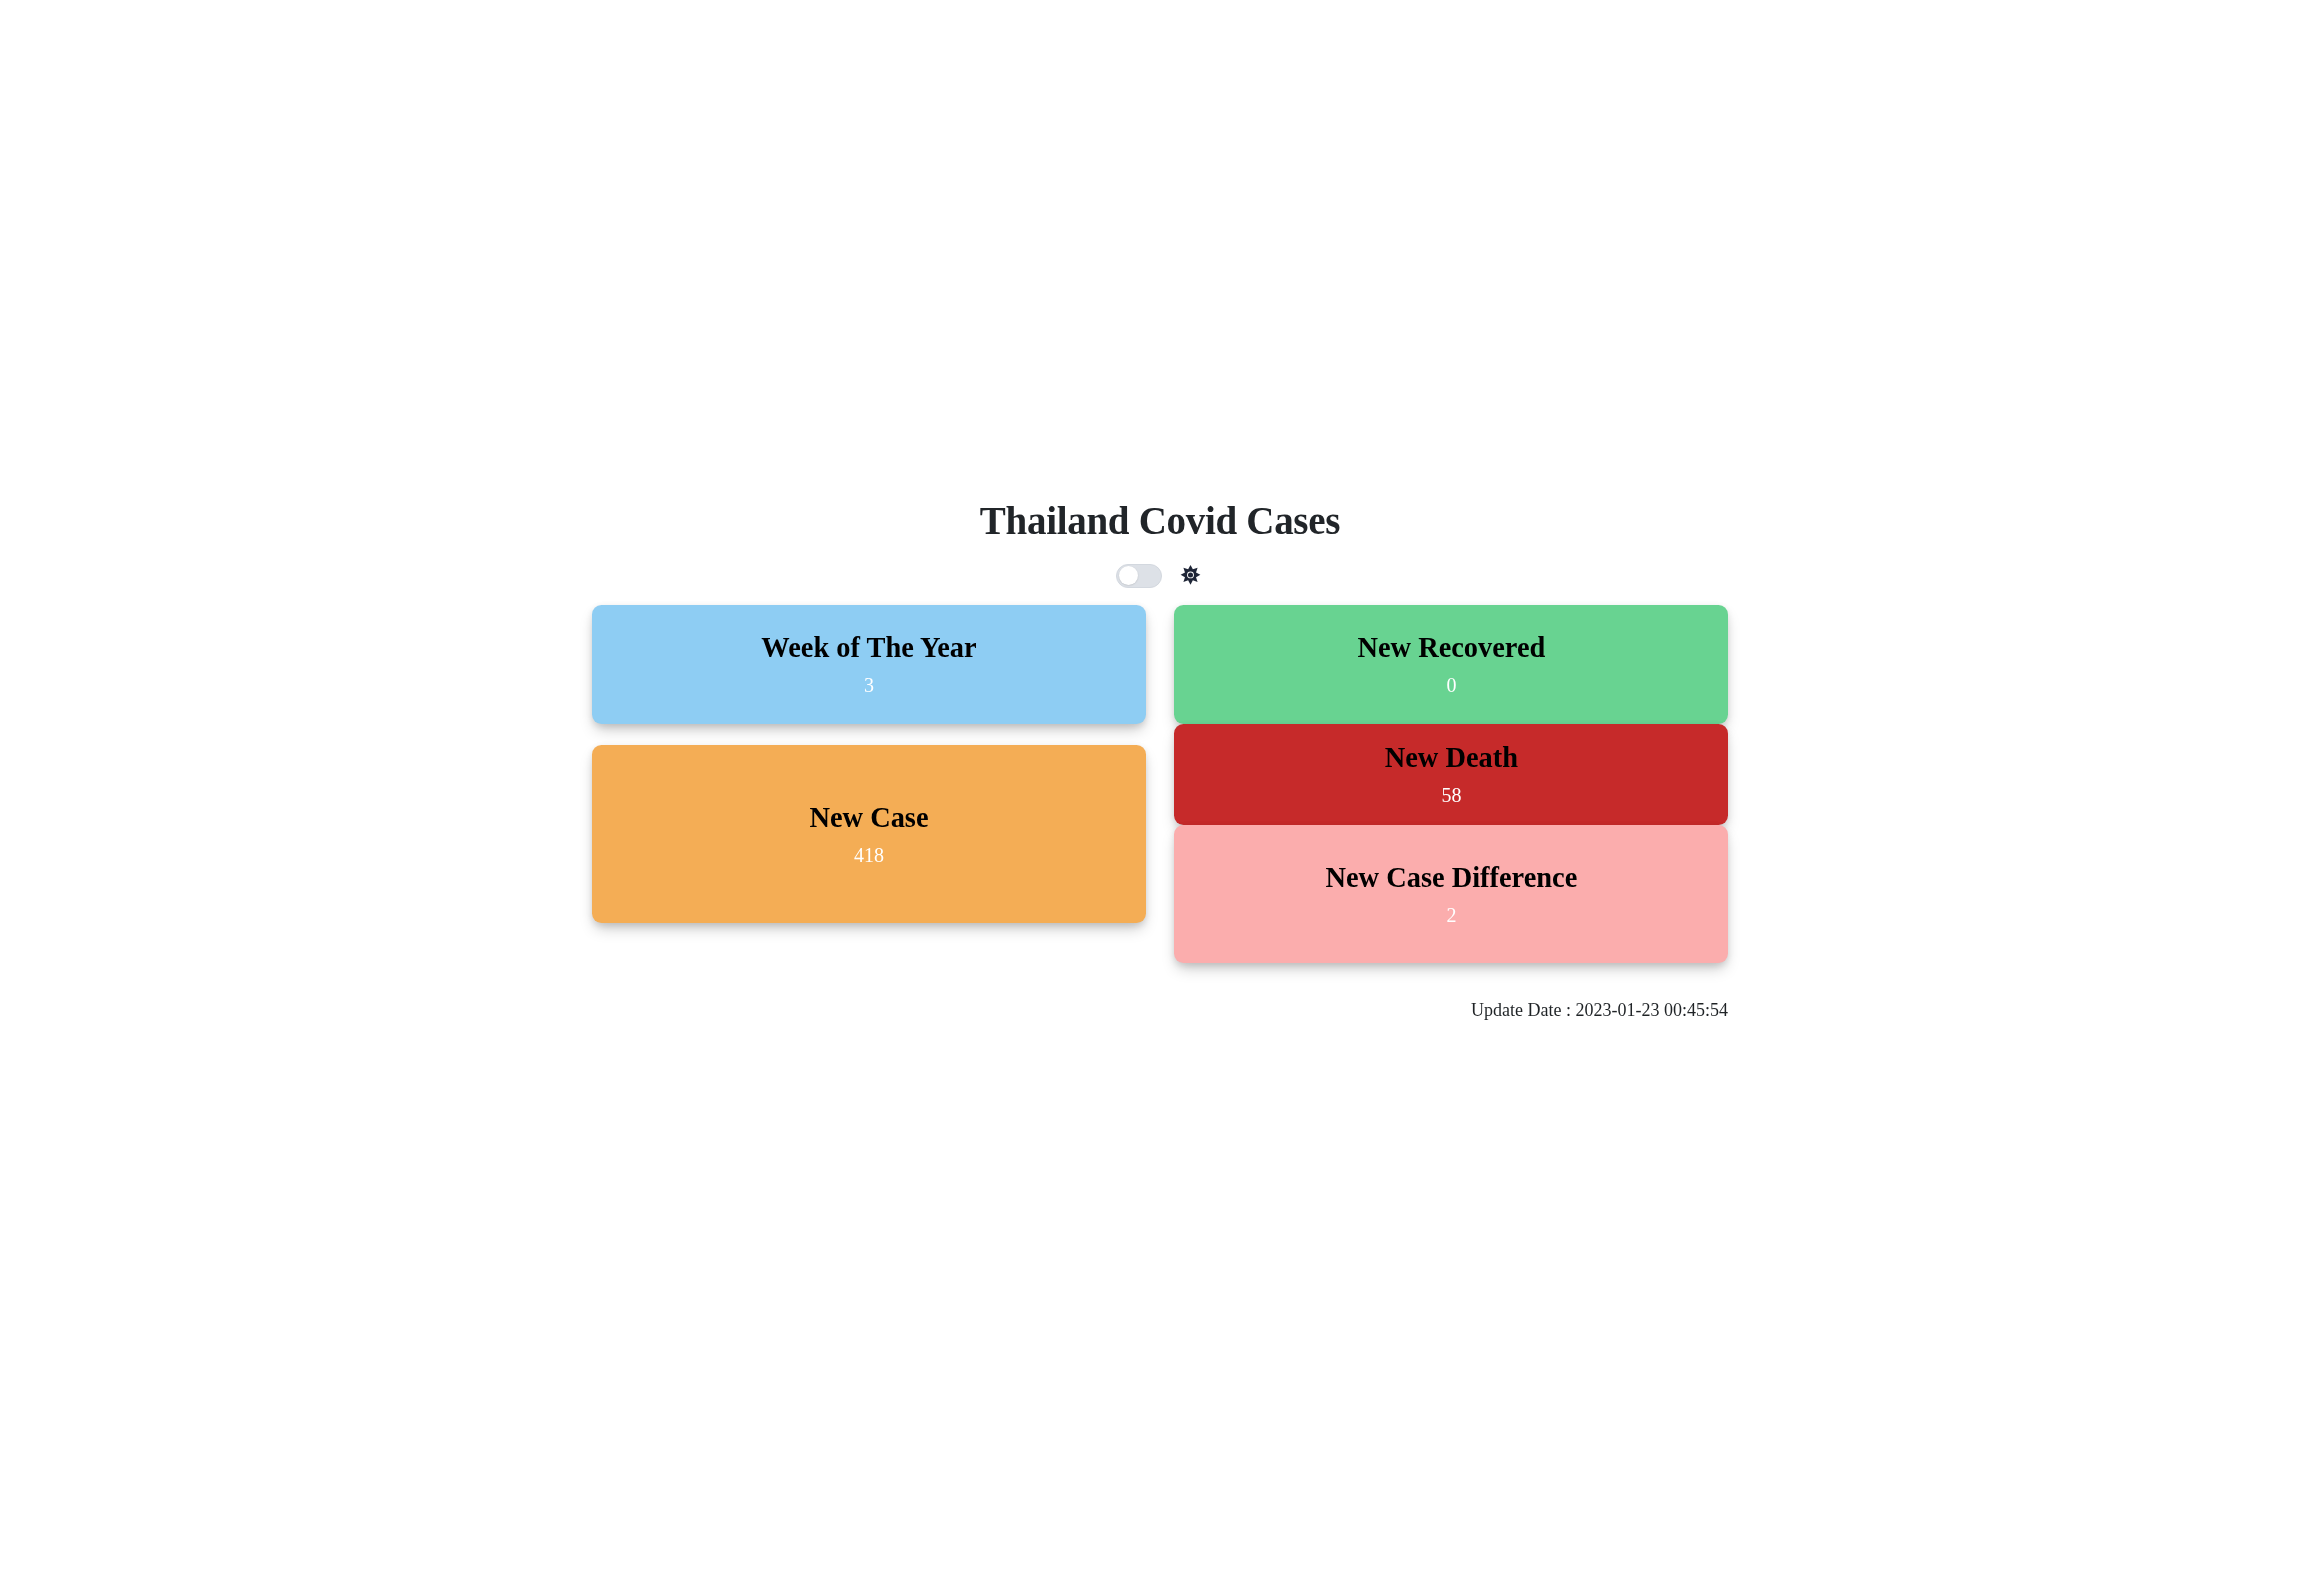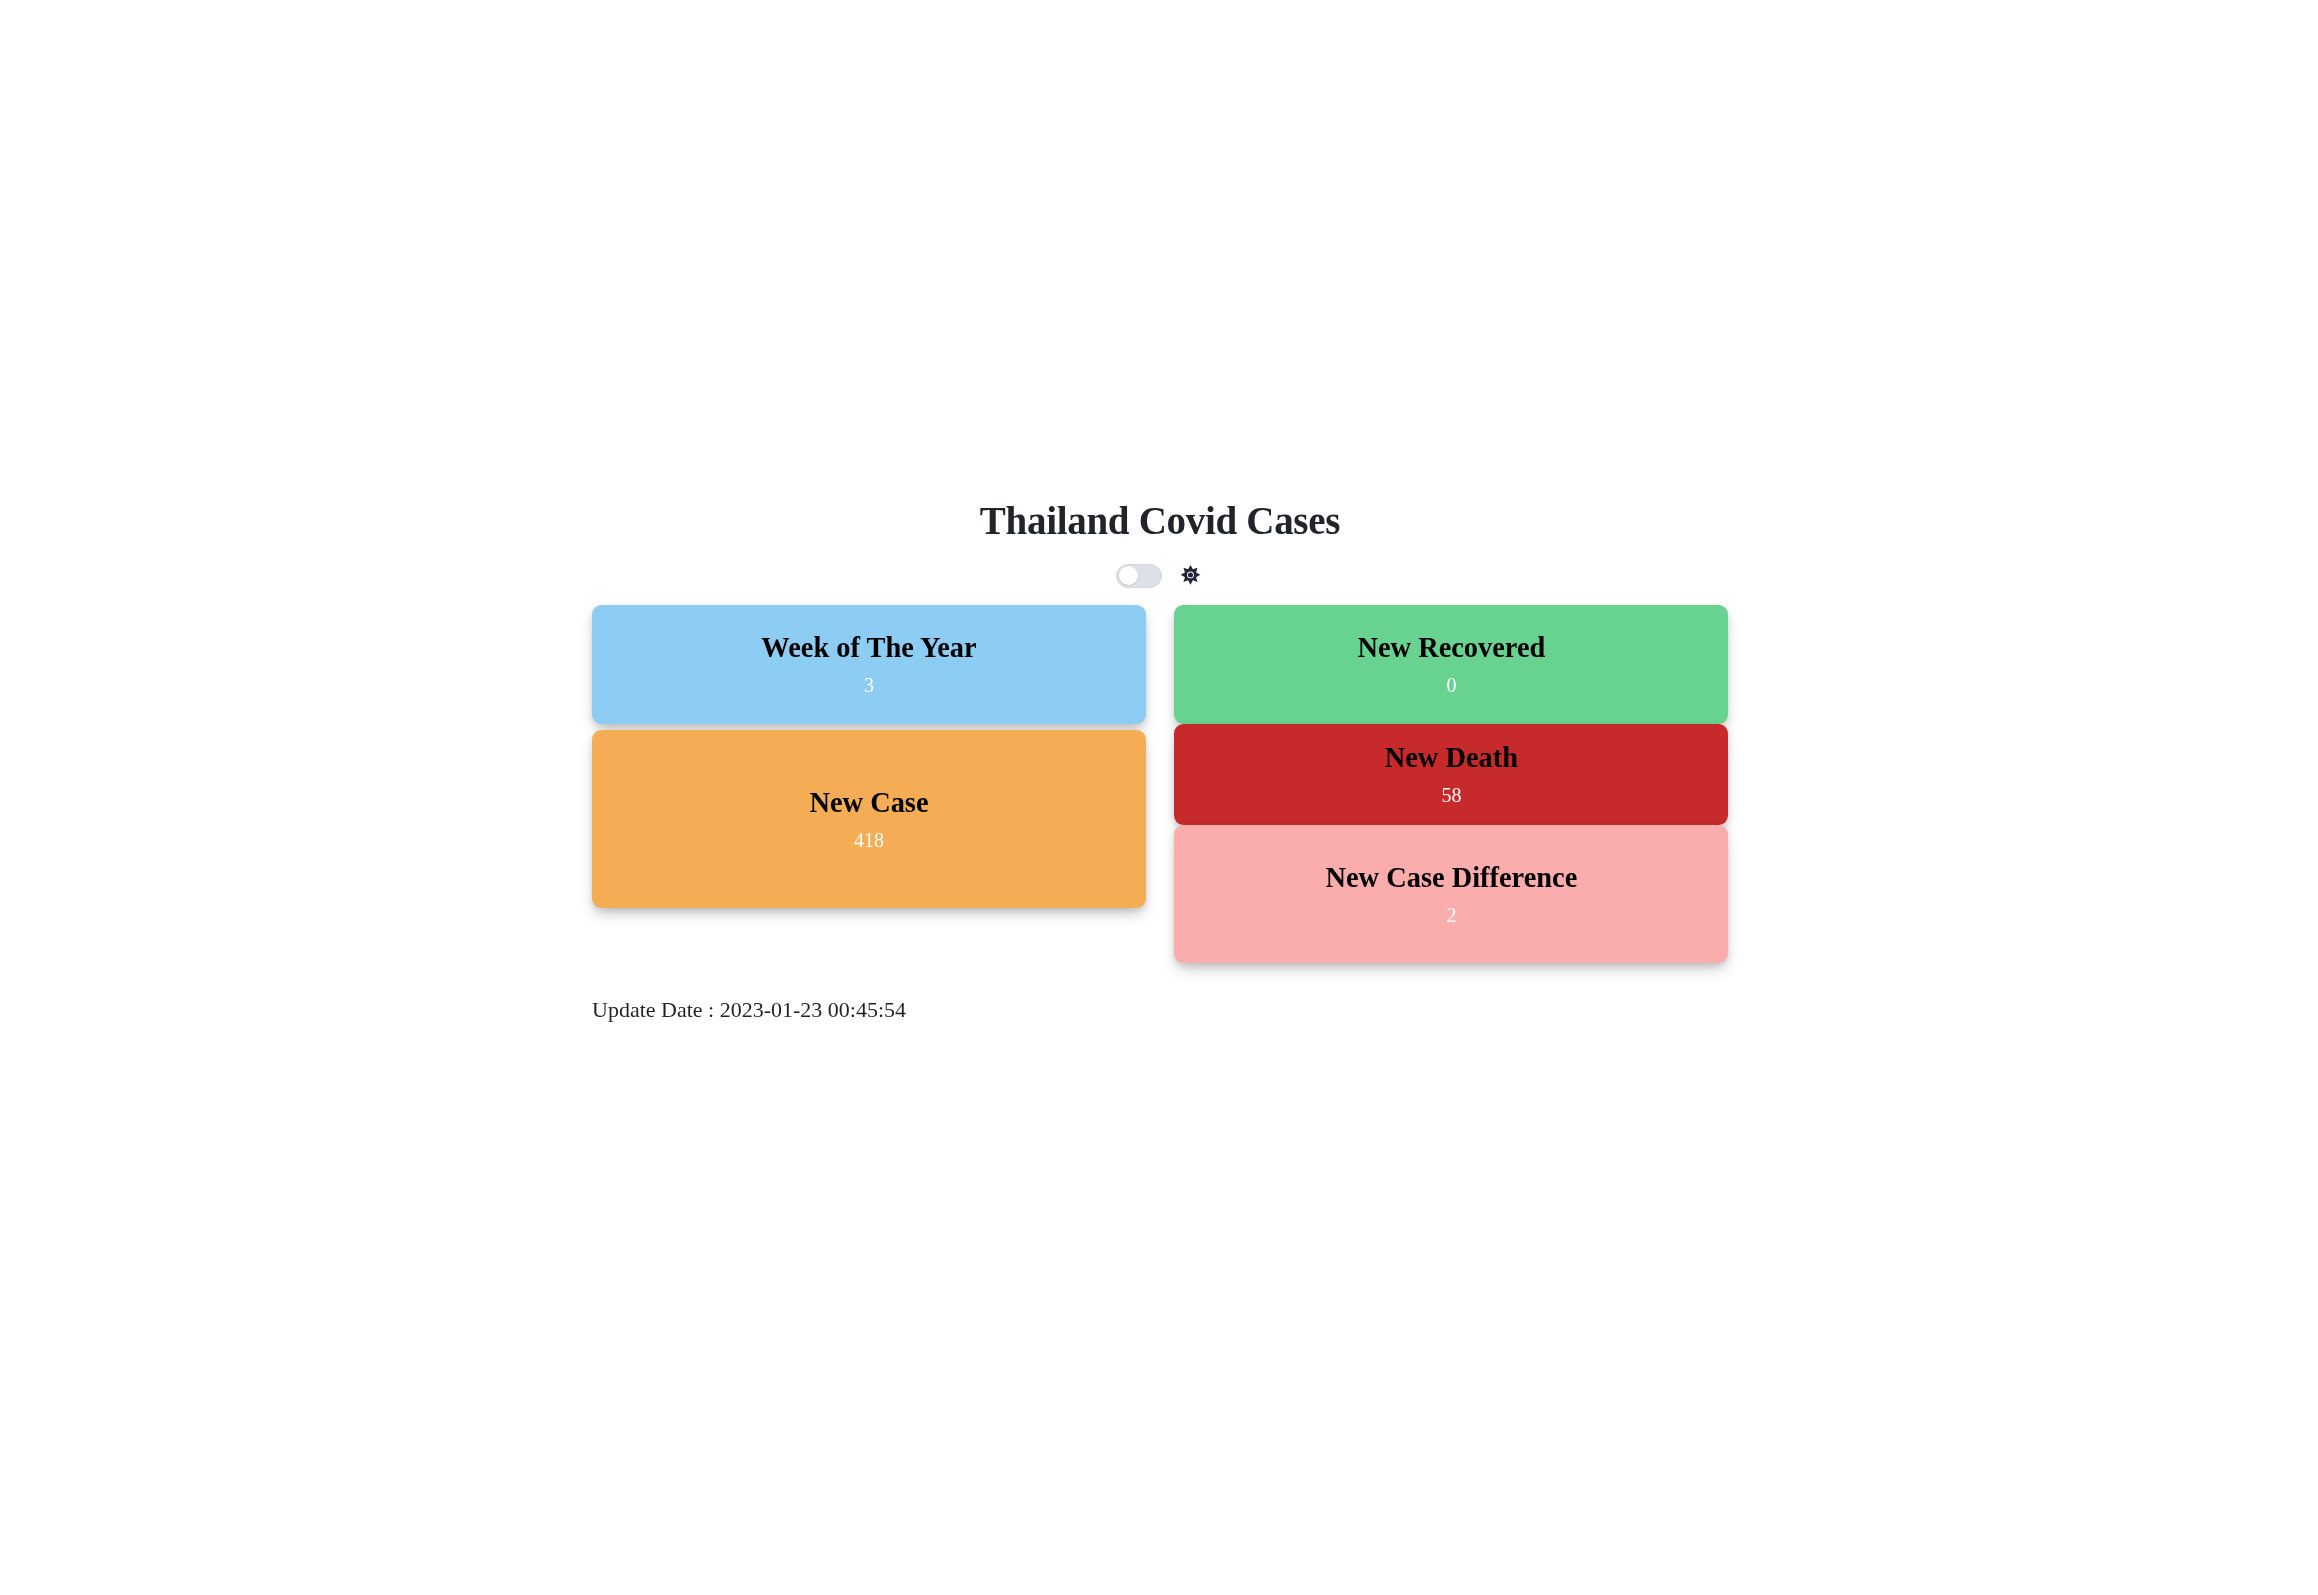--- a/index.html
+++ b/index.html
@@ -90,21 +90,21 @@
     display: flex;
     gap: 28.4px;
     align-items: flex-start;
   }
   .col {
     display: flex;
     flex-direction: column;
     width: 554px;
     flex: 0 0 554px;
   }
-  .col-left  { gap: 6px; }
+  .col-left  { gap: 21px; }
   .col-right { }
 
   .card {
     position: relative;
     border-radius: 9.5px;
     box-shadow: 0 8.3px 15.4px -3.6px rgba(0,0,0,0.22),
                 0 2.4px 6px rgba(0,0,0,0.10);
     display: flex;
     flex-direction: column;
     align-items: center;
@@ -134,22 +134,22 @@
   
   .card-week      { height: 119px; }
   .card-newcase   { height: 178px; }
   .card-recovered { height: 119px; }
   .card-death     { height: 101px; }
   .card-diff      { height: 138px; }
 
   
   .update-date {
     margin-top: 34px;
-    text-align: left;
-    font-size: 22px;
+    text-align: right;
+    font-size: 18px;
     line-height: 26px;
     color: #1f2326;
     font-weight: normal;
   }
 </style>
 </head>
 <body>
 
 <div id="app">
 

